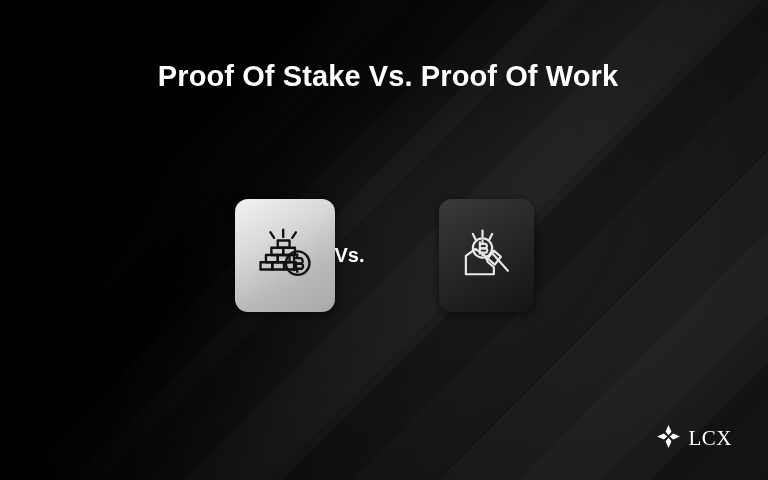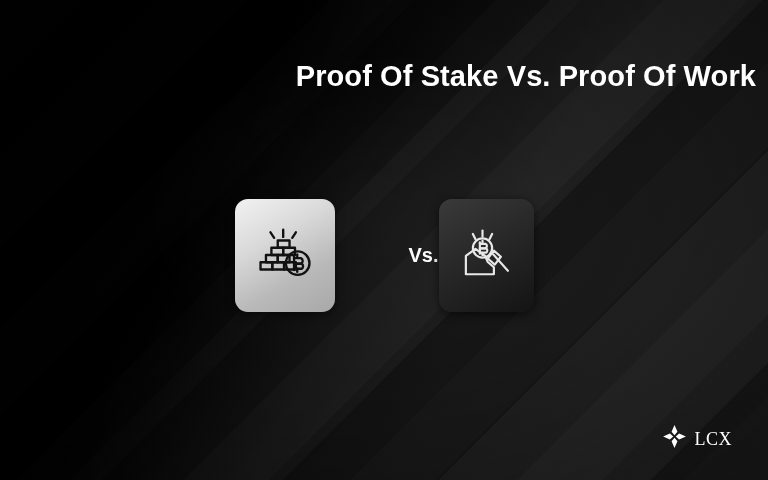--- a/index.html
+++ b/index.html
@@ -73,21 +73,21 @@
         rgba(0,0,0,0.35) 100%);
     pointer-events: none;
   }
 
   
   .title-block {
     position: absolute;
     left: 0;
     right: 12px;
     top: 58px;
-    text-align: right;
+    text-align: center;
     z-index: 5;
     margin-left: 20px;
   }
   .title-line {
     color: #ffffff;
     font-size: 29px;
     font-weight: bold;
     letter-spacing: 0.1px;
     line-height: 36px;
     white-space: nowrap;
@@ -122,41 +122,41 @@
   .card-dark {
     width: 95px;
     background: linear-gradient(150deg, #3a3a3a 0%, #2a2a2a 40%, #141414 100%);
     box-shadow: 0 2px 10px rgba(0,0,0,0.6);
   }
   .vs-label {
     color: #ffffff;
     font-size: 20px;
     font-weight: bold;
     width: 104px;
-    text-align: right;
+    text-align: left;
     flex: none;
   }
 
   .icon-svg { display: block; }
 
   
   .logo {
     position: absolute;
     right: 36px;
     bottom: 26px;
     display: flex;
     align-items: center;
     gap: 7px;
     z-index: 5;
   }
   .logo-mark { display: block; }
   .logo-text {
     color: #ffffff;
     font-family: "Liberation Serif", serif;
-    font-size: 18px;
+    font-size: 21px;
     letter-spacing: 0.5px;
     line-height: 1;
   }
 </style>
 </head>
 <body>
 
 <div id="banner">
 
   <div class="bg-base"></div>

